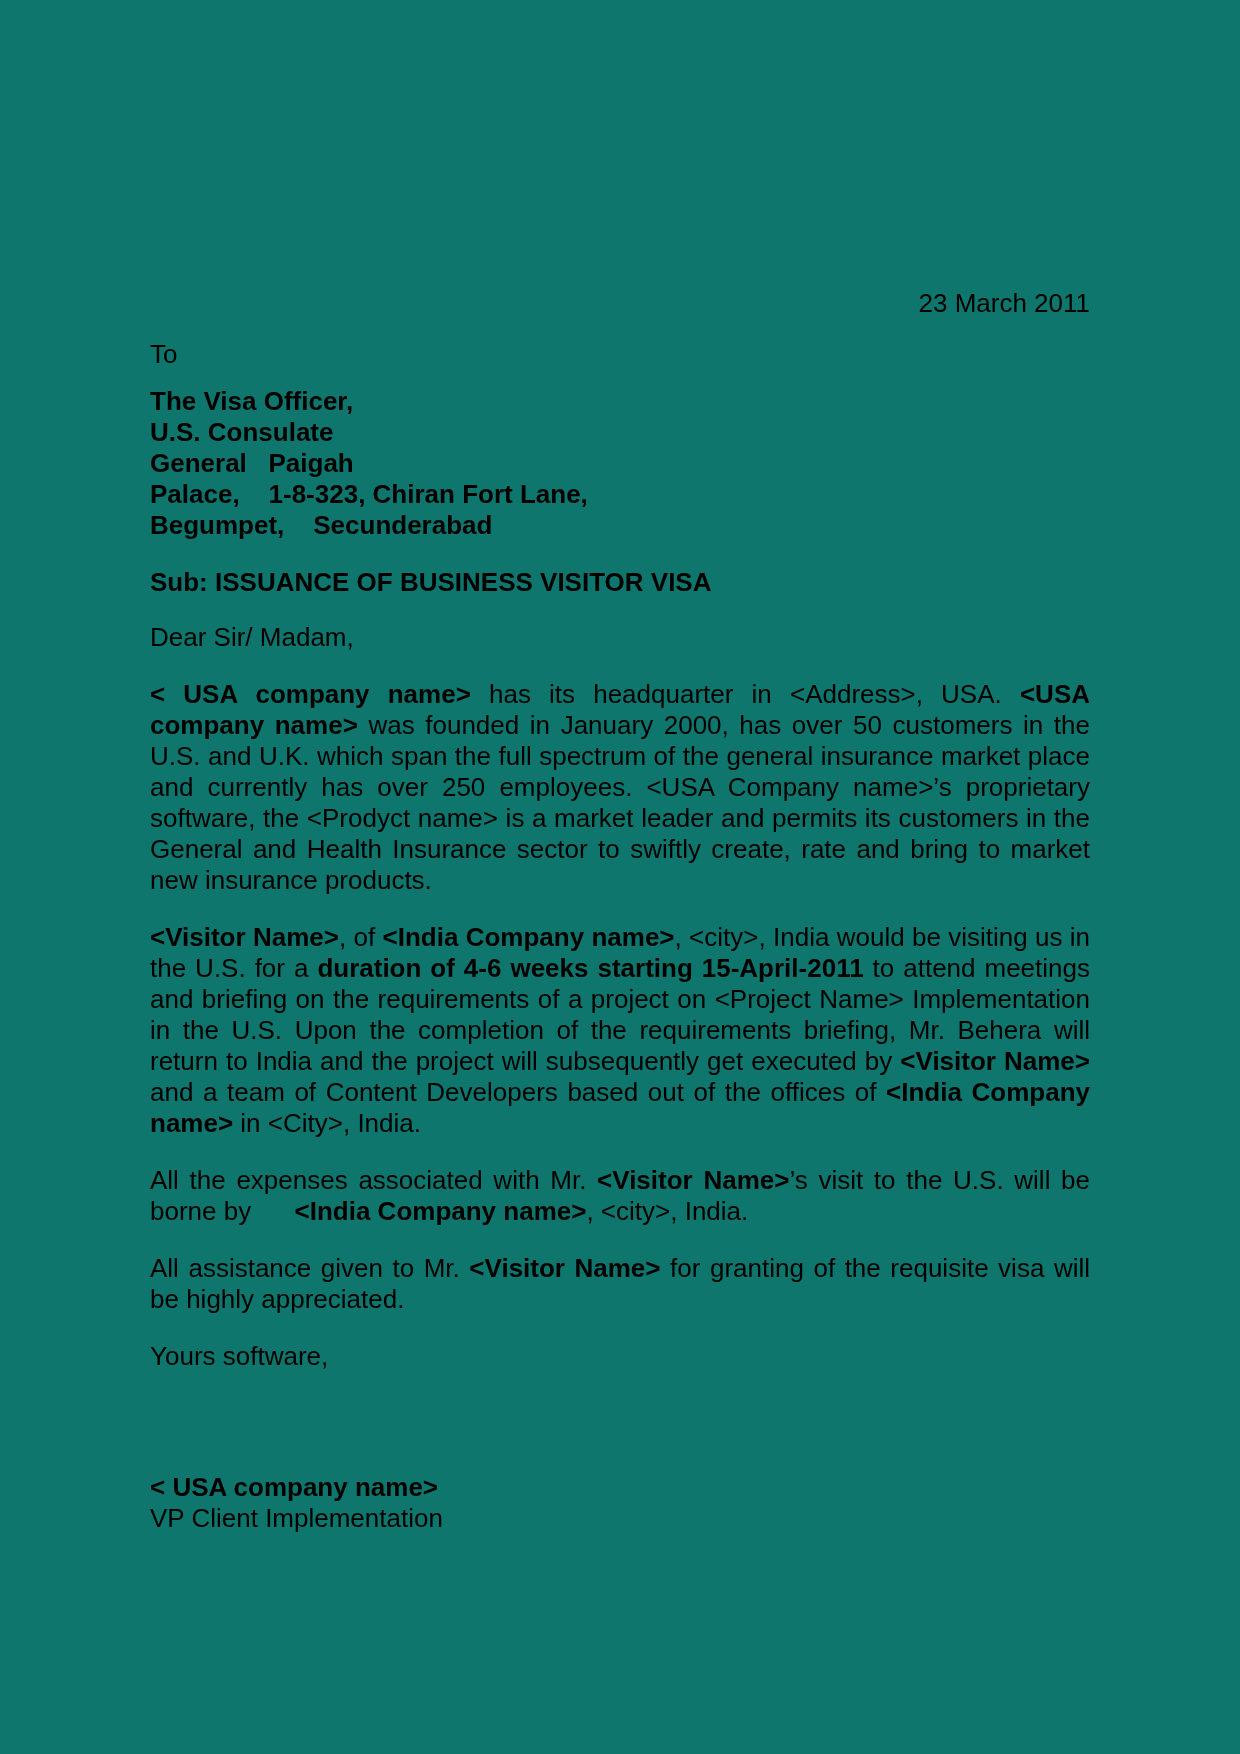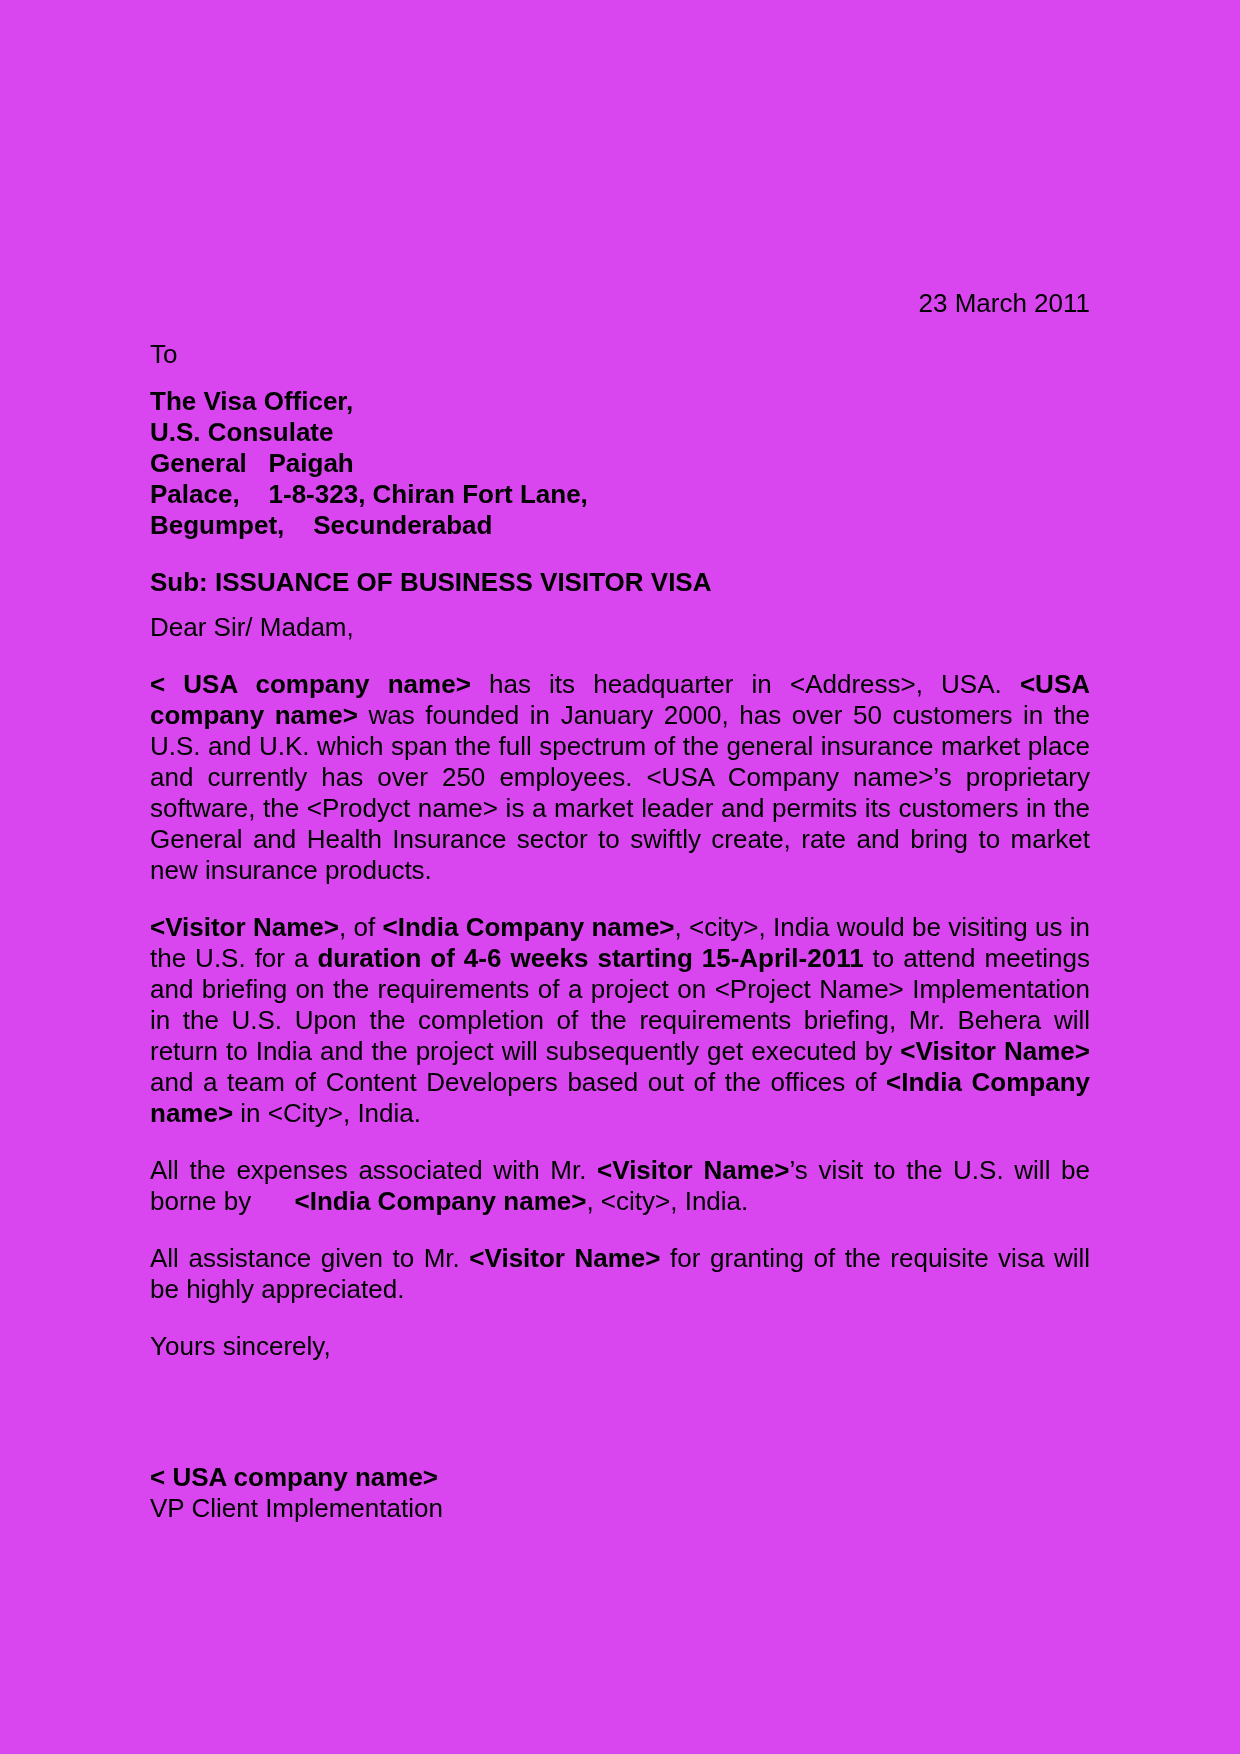--- a/index.html
+++ b/index.html
@@ -1,21 +1,21 @@
 <!DOCTYPE html>
 <html><head>
 <meta charset="utf-8">
 <style>
   * { margin: 0; padding: 0; box-sizing: border-box; }
   html, body { background: #ffffff; }
   .page {
     position: relative;
     width: 1240px;
     height: 1754px;
-    background: #d946ef;
+    background: #0f766e;
     color: #000000;
     font-family: "Liberation Sans", sans-serif;
     font-size: 26px;
     line-height: 31px;
     overflow: hidden;
   }
   .content {
     padding: 288px 150px 0 150px;
   }
   .b { font-weight: bold; }
@@ -23,21 +23,21 @@
   .to-label { margin-top: 20px; }
   .recipient {
     margin-top: 16px;
     font-weight: bold;
     white-space: pre-wrap;
   }
   .subject {
     margin-top: 26px;
     font-weight: bold;
   }
-  .greeting { margin-top: 14px; }
+  .greeting { margin-top: 24px; }
   .para {
     margin-top: 26px;
     text-align: justify;
   }
   .closing { margin-top: 26px; }
   .signature { margin-top: 100px; }
   .signature-company { font-weight: bold; }
 </style>
 </head>
 <body>
@@ -50,19 +50,19 @@
 U.S. Consulate
 General   Paigah
 Palace,    1-8-323, Chiran Fort Lane,
 Begumpet,    Secunderabad</div>
     <div class="subject">Sub: ISSUANCE OF BUSINESS VISITOR VISA</div>
     <div class="greeting">Dear Sir/ Madam,</div>
     <div class="para"><span class="b">&lt; USA company name&gt;</span><span> has its headquarter in &lt;Address&gt;, USA. </span><span class="b">&lt;USA company name&gt;</span><span>  was founded in January 2000, has over 50 customers in the U.S. and U.K. which span the full spectrum of the general insurance market place and currently has over 250 employees. &lt;USA Company name&gt;’s proprietary software, the &lt;Prodyct name&gt; is a market leader and permits its customers in the General and Health Insurance sector to swiftly create, rate and bring to market new insurance products.</span></div>
     <div class="para"><span class="b">&lt;Visitor Name&gt;</span><span>, of </span><span class="b">&lt;India Company name&gt;</span><span>, &lt;city&gt;, India would be visiting us in the U.S. for a </span><span class="b">duration of 4-6 weeks starting 15-April-2011</span><span> to attend meetings and briefing on the requirements of a project on &lt;Project Name&gt; Implementation in the U.S. Upon the completion of the requirements briefing, Mr. Behera will return to India and the project will subsequently get executed by </span><span class="b">&lt;Visitor Name&gt;</span><span> and a team of Content Developers based out of the offices of </span><span class="b">&lt;India Company name&gt;</span><span> in &lt;City&gt;, India.</span></div>
     <div class="para"><span>All the expenses associated with Mr. </span><span class="b">&lt;Visitor Name&gt;</span><span>’s visit to the U.S. will be borne by&nbsp;&nbsp;&nbsp;&nbsp;&nbsp; </span><span class="b">&lt;India Company name&gt;</span><span>, &lt;city&gt;, India.</span></div>
     <div class="para"><span>All assistance given to Mr. </span><span class="b">&lt;Visitor Name&gt;</span><span> for granting of the requisite visa will be highly appreciated.</span></div>
-    <div class="closing">Yours sincerely,</div>
+    <div class="closing">Yours software,</div>
     <div class="signature">
       <div class="signature-company">&lt; USA company name&gt;</div>
       <div class="signature-title">VP Client Implementation</div>
     </div>
   </div>
 </div>
 
 </body></html>

